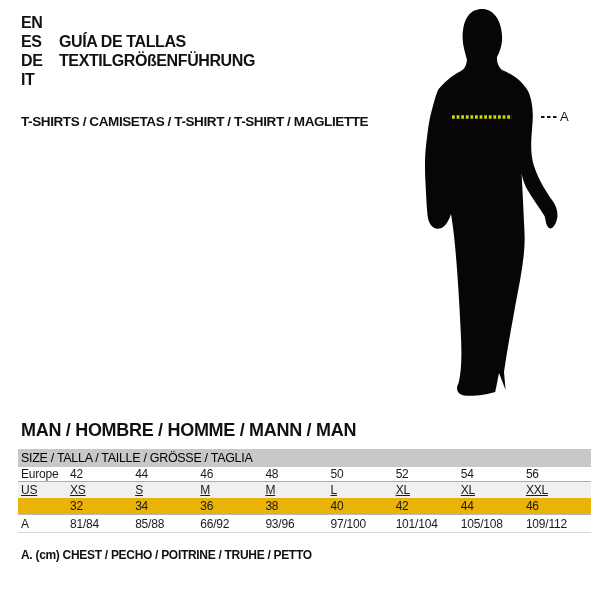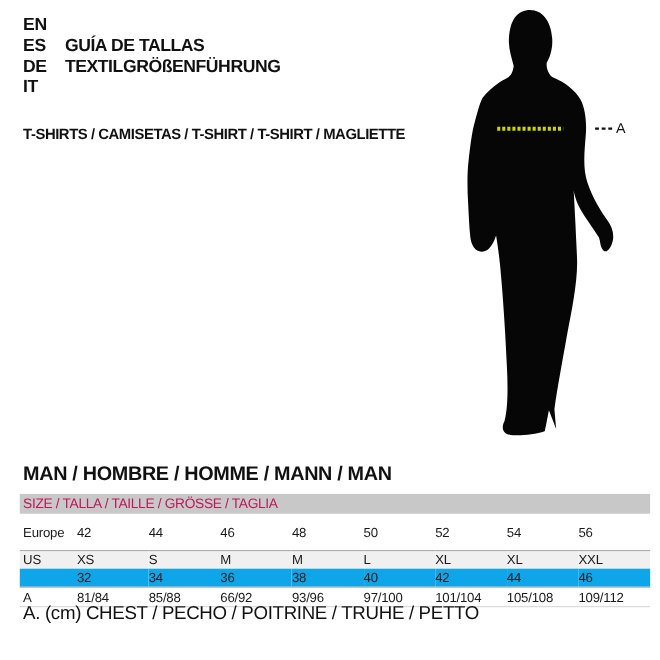--- a/index.html
+++ b/index.html
@@ -17,33 +17,33 @@
   .figure-wrap{position:absolute;left:400px;top:0;width:200px;height:410px;}
   .measure-label{position:absolute;left:560px;top:109px;font-size:13px;font-weight:400;color:#111;}
   
   .man-title{position:absolute;left:21px;top:420px;font-size:18px;font-weight:700;letter-spacing:-0.3px;}
   
   table.size-table{
     position:absolute;left:18px;top:449px;width:573px;
     border-collapse:collapse;table-layout:fixed;font-size:12px;letter-spacing:-0.2px;color:#1a1a1a;
   }
   table.size-table th{
-    background:#c8c8c8;font-weight:400;text-align:left;color:#be185d;
+    background:#c8c8c8;font-weight:400;text-align:left;color:#000000;
     height:18px;padding:0 0 0 3px;font-size:12.5px;letter-spacing:-0.3px;
   }
   table.size-table td{padding:0;font-weight:400;}
   table.size-table td.lbl{text-align:left;padding-left:3px;}
-  tr.r-europe td{height:33px;margin-top:21px;}
+  tr.r-europe td{height:14px;margin-top:21px;}
   tr.r-us1 td{height:16px;background:#f0f0f0;}
-  tr.r-us1{border-top:1px solid #adadad;}
-  tr.r-us2 td{height:16px;background:#0ea5e9;}
+  tr.r-us1{border-top:1px solid #adadad;text-decoration:underline;}
+  tr.r-us2 td{height:16px;background:#eab308;}
   tr.r-a{border-top:1px solid #b8b8b8;border-bottom:1px solid #d8d8d8;}
   tr.r-a td{height:17px;}
   
-  .footnote{position:absolute;left:21px;top:548px;font-size:17px;font-weight:400;letter-spacing:-0.3px;}
+  .footnote{position:absolute;left:21px;top:548px;font-size:12px;font-weight:700;letter-spacing:-0.3px;}
 </style>
 </head>
 <body>
 
 <div class="canvas">
 
   <div class="lang-list">
     <div class="lang-row">
       <span class="lang-code">EN</span>
     </div>

